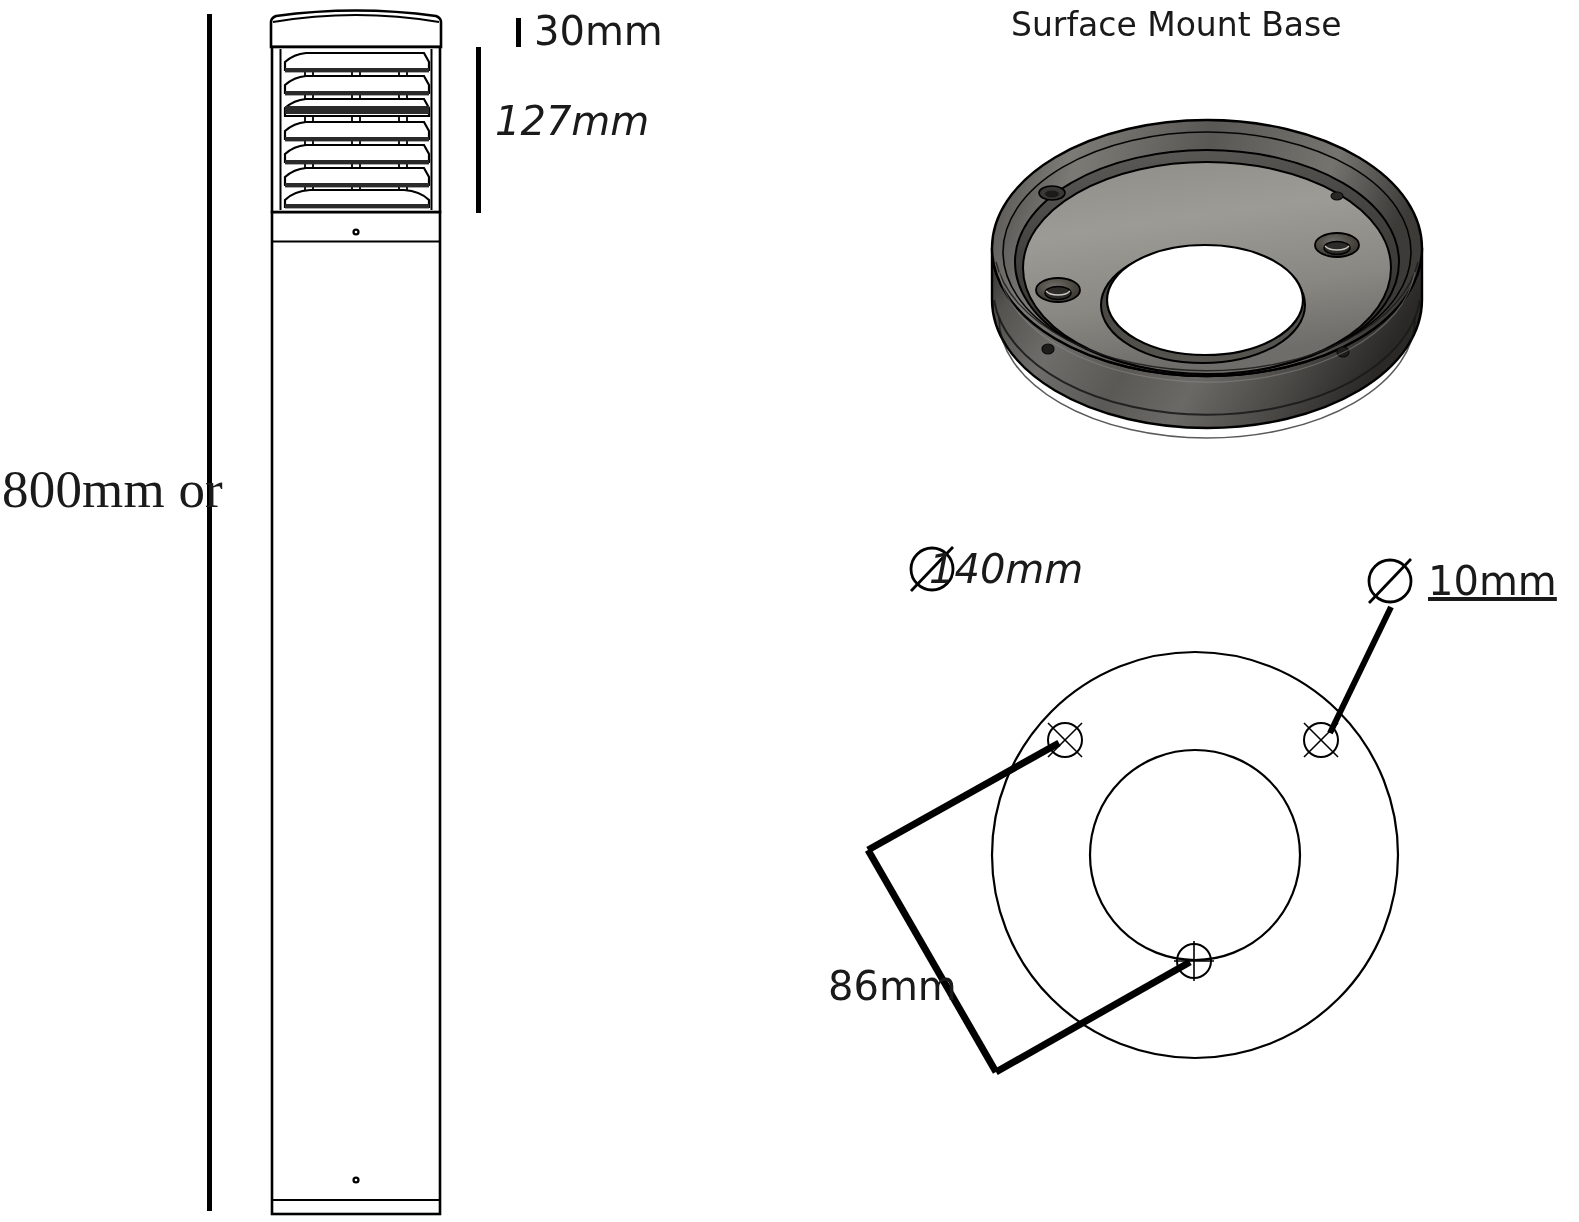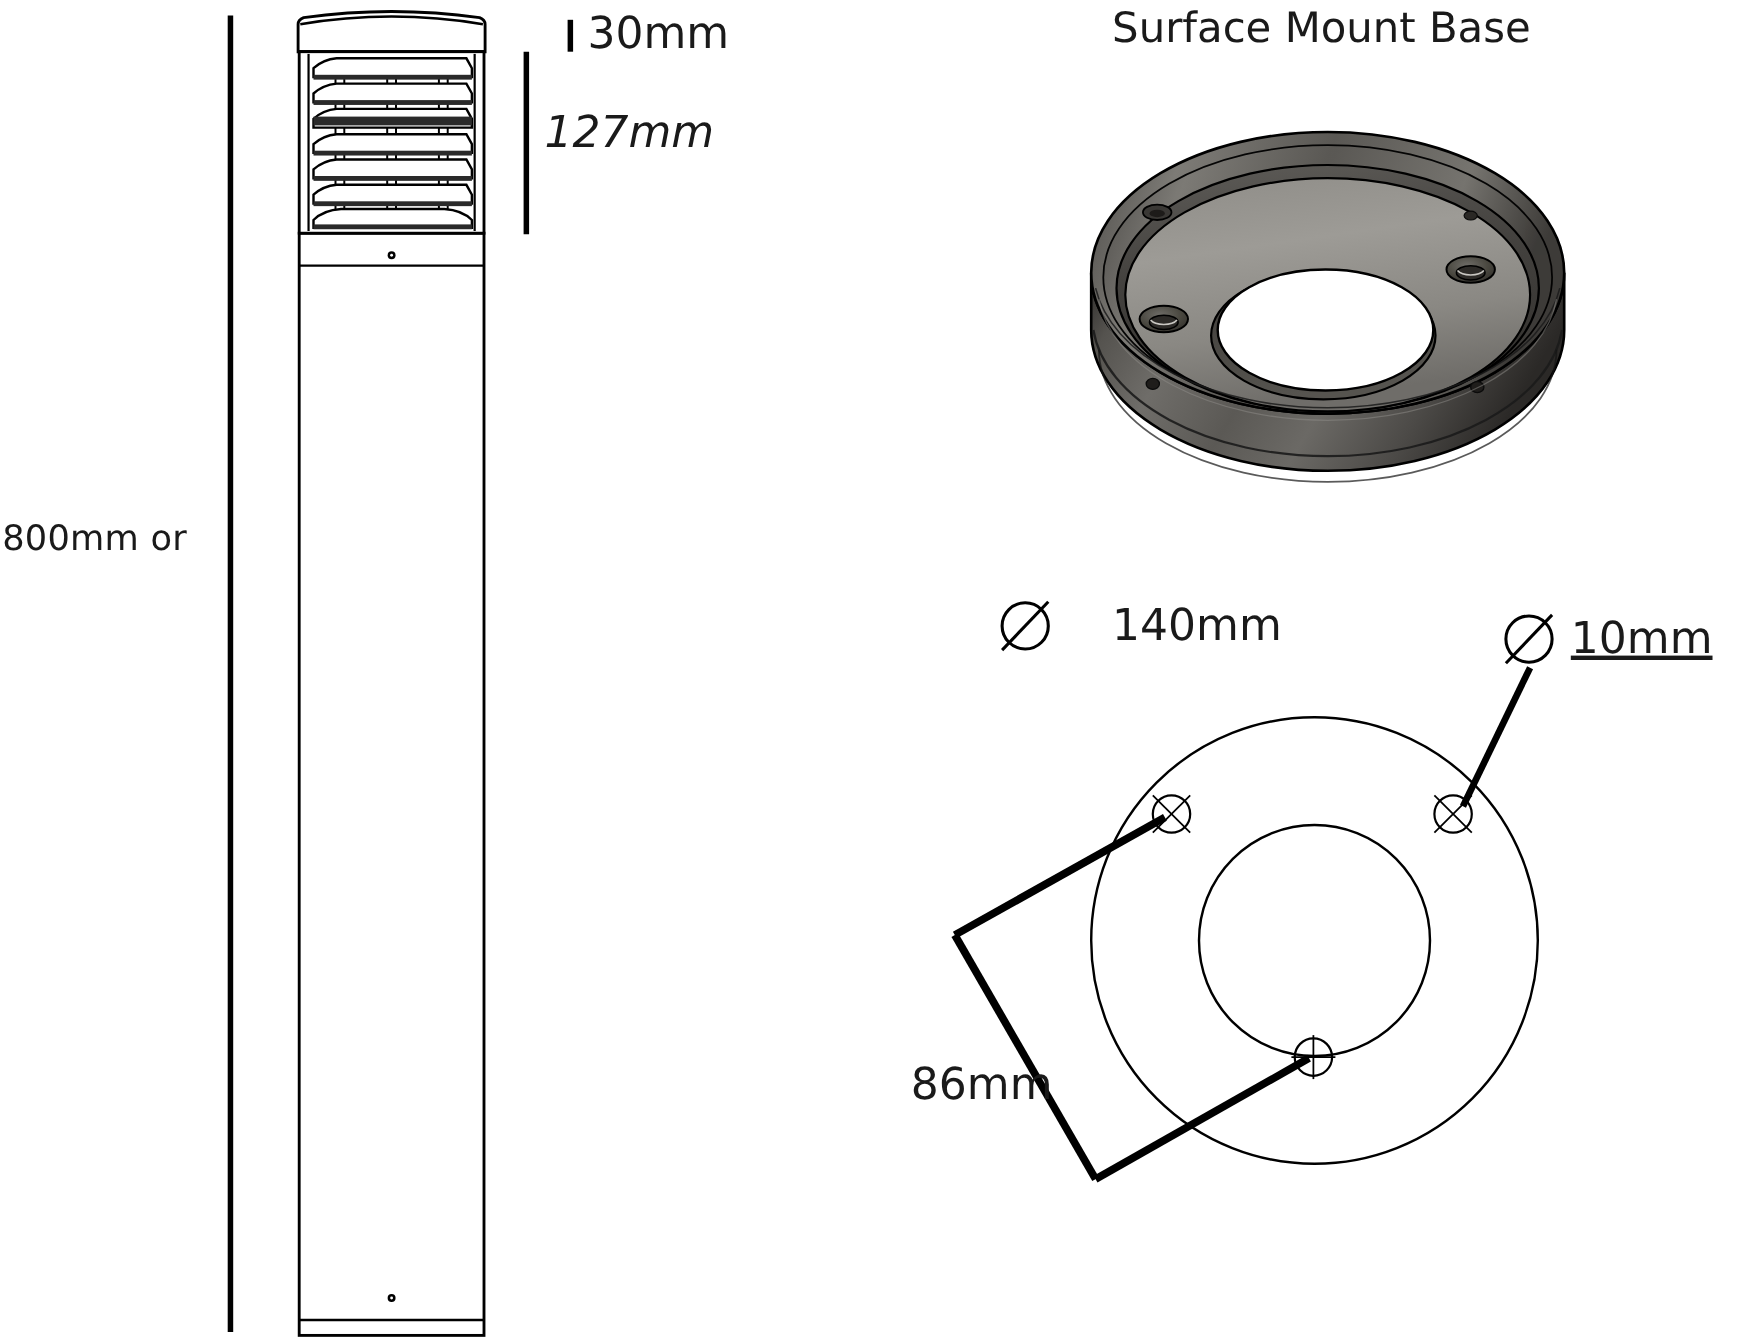--- a/index.html
+++ b/index.html
@@ -5,22 +5,22 @@
 <style>
   html,body{margin:0;padding:0;background:#ffffff;}
   body{
     width:1579px;height:1222px;position:relative;overflow:hidden;
     font-family:"DejaVu Sans","Liberation Sans",sans-serif;
     color:#000000;
   }
   #stage{position:absolute;left:0;top:0;width:1566px;height:1222px;}
   svg.layer{position:absolute;left:0;top:0;width:1579px;height:1222px;overflow:visible;}
   .lbl{position:absolute;white-space:pre;color:#1a1a1a;font-weight:400;}
-  .lbl.big{font-size:32px;line-height:46px;letter-spacing:0.2px;}
-  .lbl.title{font-size:38px;line-height:40px;}
+  .lbl.big{font-size:53px;line-height:46px;letter-spacing:0.2px;font-family:Liberation Serif, serif;}
+  .lbl.title{font-size:33px;line-height:40px;}
   .lbl.dim{font-size:40px;line-height:46px;}
 </style>
 </head>
 <body>
 
 <div id="stage">
 
   <svg class="layer" viewBox="0 0 1579 1222">
     <defs>
 
@@ -229,19 +229,19 @@
   </svg>
 
   <div class="lbl dim" style="left:534px;top:8px;">30mm</div>
 
   <div class="lbl dim" style="left:495px;top:98px;font-style:italic;">127mm</div>
 
   <div class="lbl big" style="left:2px;top:466px;">800mm or</div>
 
   <div class="lbl title" style="left:1011px;top:5px;">Surface Mount Base</div>
 
-  <div class="lbl dim" style="left:1011px;top:546px;">140mm</div>
+  <div class="lbl dim" style="left:929px;top:546px;font-style:italic;">140mm</div>
 
   <div class="lbl dim" style="left:1428px;top:558px;text-decoration:underline;">10mm</div>
 
   <div class="lbl dim" style="left:828px;top:963px;">86mm</div>
 
 </div>
 
 </body></html>

